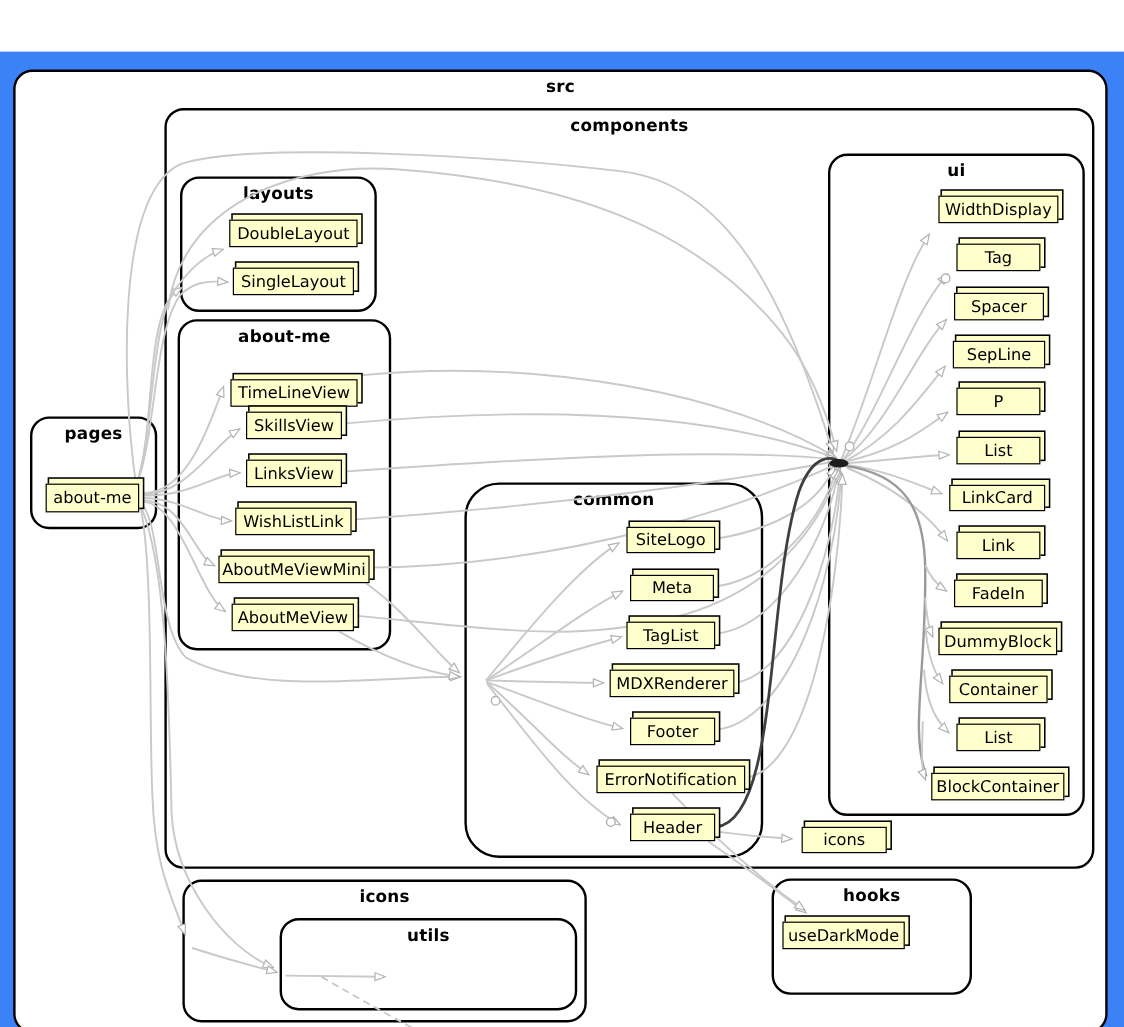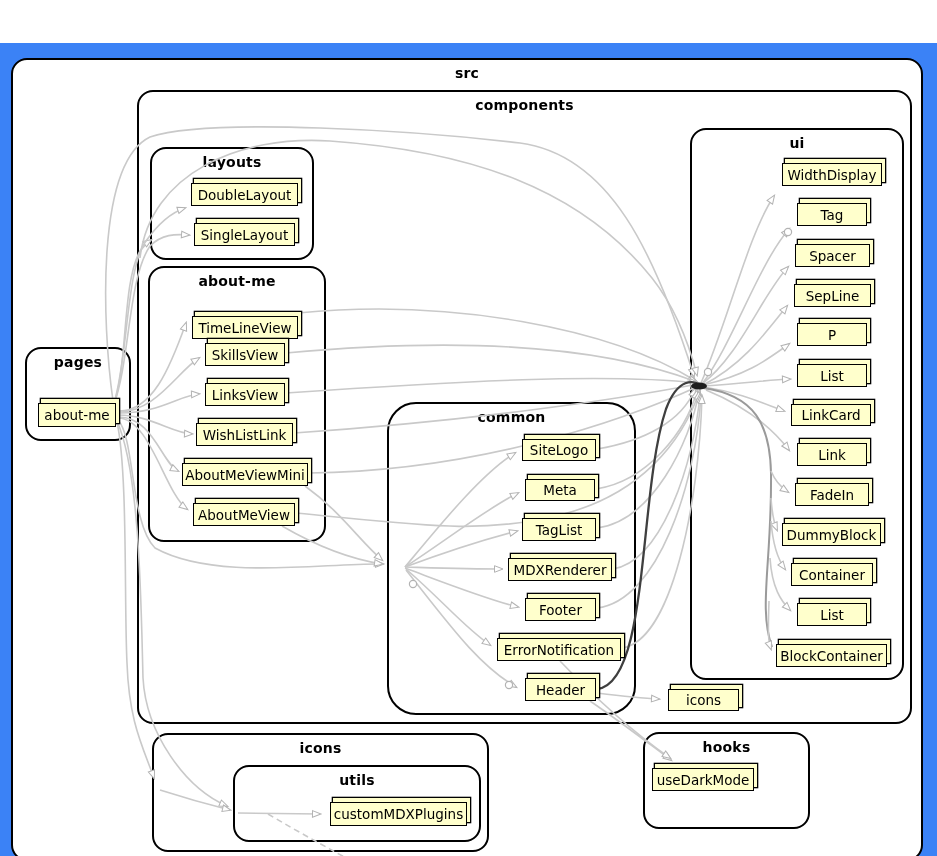--- a/index.html
+++ b/index.html
@@ -175,17 +175,16 @@
   <div class="n" style="left:791px;top:361px;width:80px;height:22px;">LinkCard</div>
   <div class="n" style="left:797px;top:400px;width:70px;height:23px;">Link</div>
   <div class="n" style="left:795px;top:440px;width:74px;height:23px;">FadeIn</div>
   <div class="n" style="left:782px;top:480px;width:99px;height:23px;">DummyBlock</div>
   <div class="n" style="left:791px;top:520px;width:82px;height:23px;">Container</div>
   <div class="n" style="left:797px;top:560px;width:70px;height:23px;">List</div>
   <div class="n" style="left:776px;top:601px;width:111px;height:23px;text-align:center;">BlockContainer</div>
 
   <div class="n" style="left:668px;top:646px;width:71px;height:22px;">icons</div>
   <div class="n" style="left:652px;top:725px;width:102px;height:23px;">useDarkMode</div>
-  <div class="n" style="left:330px;top:759px;width:137px;height:24px;">customMDXPlugins</div>
 
   <div class="n faded" style="left:366px;top:827px;width:65px;height:24px;font-size:11px;">.</div>
 
 </div>
 
 </body></html>

